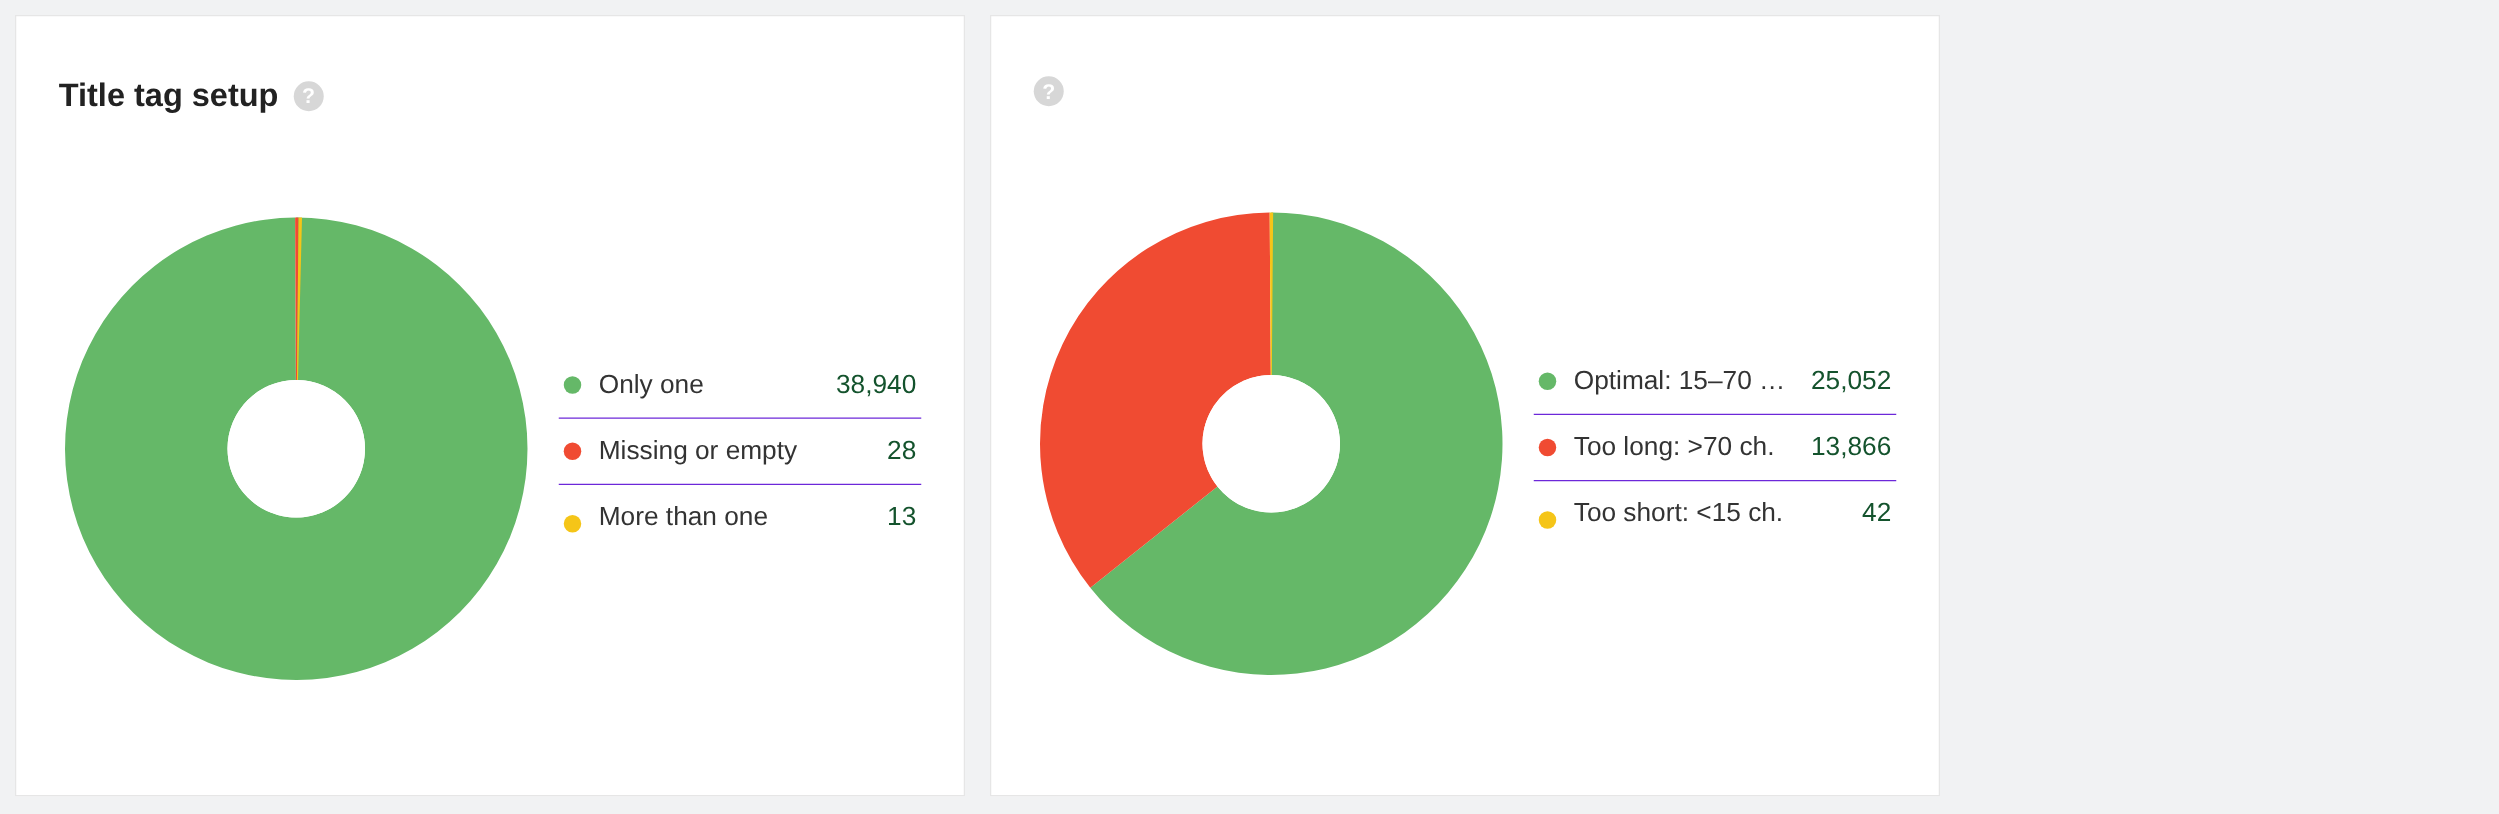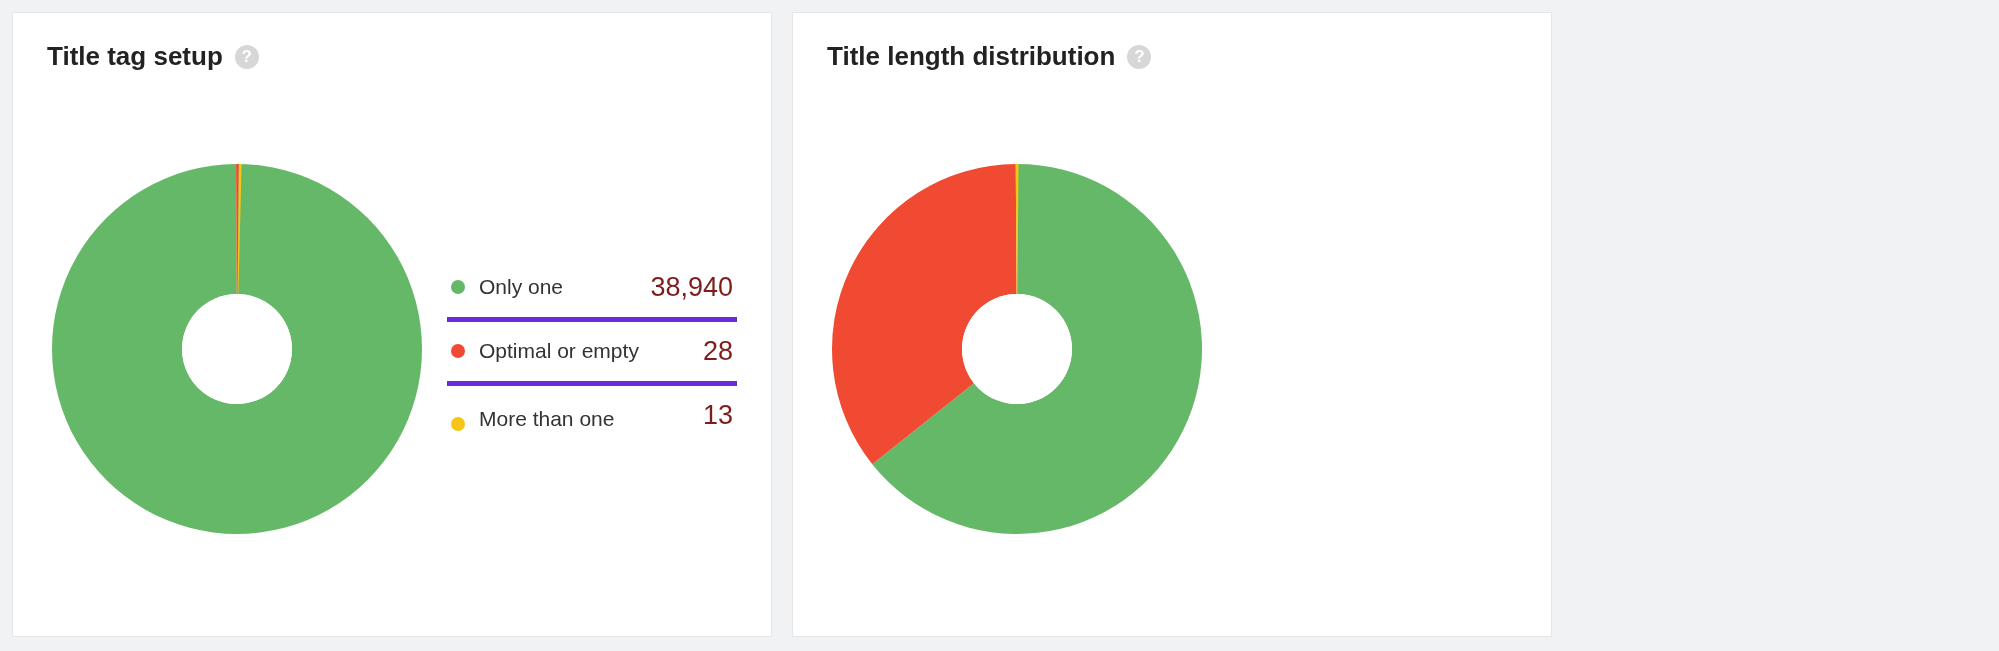--- a/index.html
+++ b/index.html
@@ -30,20 +30,21 @@
     height: 625px;
     padding: 28px 34px 24px 34px;
     display: flex;
     flex-direction: column;
   }
   .card-head {
     display: flex;
     align-items: center;
     gap: 12px;
     margin-bottom: 18px;
+    margin-top: 20px;
   }
   .card-title {
     font-size: 26px;
     font-weight: 700;
     color: #222;
   }
   .help-icon {
     width: 24px;
     height: 24px;
     border-radius: 50%;
@@ -66,41 +67,41 @@
     flex: 0 0 auto;
   }
   .legend {
     flex: 1;
     min-width: 0;
   }
   .legend-row {
     display: flex;
     align-items: center;
     padding: 14px 4px;
-    border-bottom: 5px solid #6d28d9;
+    border-bottom: 1px solid #6d28d9;
     gap: 14px;
   }
   .legend-row:last-child { border-bottom: none; align-items: flex-end; }
   .swatch {
     width: 14px;
     height: 14px;
     border-radius: 50%;
     flex: 0 0 auto;
   }
   .legend-label {
     flex: 1;
     font-size: 21px;
     color: #333;
     white-space: nowrap;
     overflow: hidden;
     text-overflow: ellipsis;
   }
   .legend-value {
-    font-size: 27px;
-    color: #7f1d1d;
+    font-size: 21px;
+    color: #14532d;
     font-variant-numeric: tabular-nums;
   }
 </style>
 </head>
 <body>
 
 <div class="wrap">
   <div class="cards">
 
     <div class="card">
@@ -116,41 +117,57 @@
               <circle cx="190" cy="190" r="55" fill="#fff"></circle>
             </svg></div>
         <div class="legend">
     <div class="legend-row">
       <span class="swatch" style="background:#65b868"></span>
       <span class="legend-label">Only one</span>
       <span class="legend-value">38,940</span>
     </div>
     <div class="legend-row">
       <span class="swatch" style="background:#f04b32"></span>
-      <span class="legend-label">Optimal or empty</span>
+      <span class="legend-label">Missing or empty</span>
       <span class="legend-value">28</span>
     </div>
     <div class="legend-row">
       <span class="swatch" style="background:#f5c518"></span>
       <span class="legend-label">More than one</span>
       <span class="legend-value">13</span>
     </div>
           </div>
       </div>
     </div>
 
     <div class="card">
       <div class="card-head">
-        <div class="card-title">Title length distribution</div>
         <div class="help-icon">?</div>
       </div>
       <div class="card-body">
         <div class="donut-holder"><svg width="380" height="380" viewBox="0 0 380 380">
               <path d="M 190 5 A 185 185 0 1 1 45.24432258676424 305.19893166446997 L 146.96452833660558 224.24833103538296 A 55 55 0 1 0 190 135 Z" fill="#65b868"></path>
               <path d="M 45.24432258676424 305.19893166446997 A 185 185 0 0 1 188.74692052034735 5.004243854574668 L 189.62746285740056 135.00126168649518 A 55 55 0 0 0 146.96452833660558 224.24833103538296 Z" fill="#f04b32"></path>
               <path d="M 188.74692052034735 5.004243854574668 A 185 185 0 0 1 191.52189377238477 5.006259999573018 L 190.45245490530357 135.00186108095414 A 55 55 0 0 0 189.62746285740056 135.00126168649518 Z" fill="#f5c518"></path>
               <circle cx="190" cy="190" r="55" fill="#fff"></circle>
             </svg></div>
+        <div class="legend">
+    <div class="legend-row">
+      <span class="swatch" style="background:#65b868"></span>
+      <span class="legend-label">Optimal: 15–70 ch.</span>
+      <span class="legend-value">25,052</span>
+    </div>
+    <div class="legend-row">
+      <span class="swatch" style="background:#f04b32"></span>
+      <span class="legend-label">Too long: &gt;70 ch.</span>
+      <span class="legend-value">13,866</span>
+    </div>
+    <div class="legend-row">
+      <span class="swatch" style="background:#f5c518"></span>
+      <span class="legend-label">Too short: &lt;15 ch.</span>
+      <span class="legend-value">42</span>
+    </div>
+          </div>
       </div>
     </div>
 
   </div>
 </div>
 
 </body></html>

